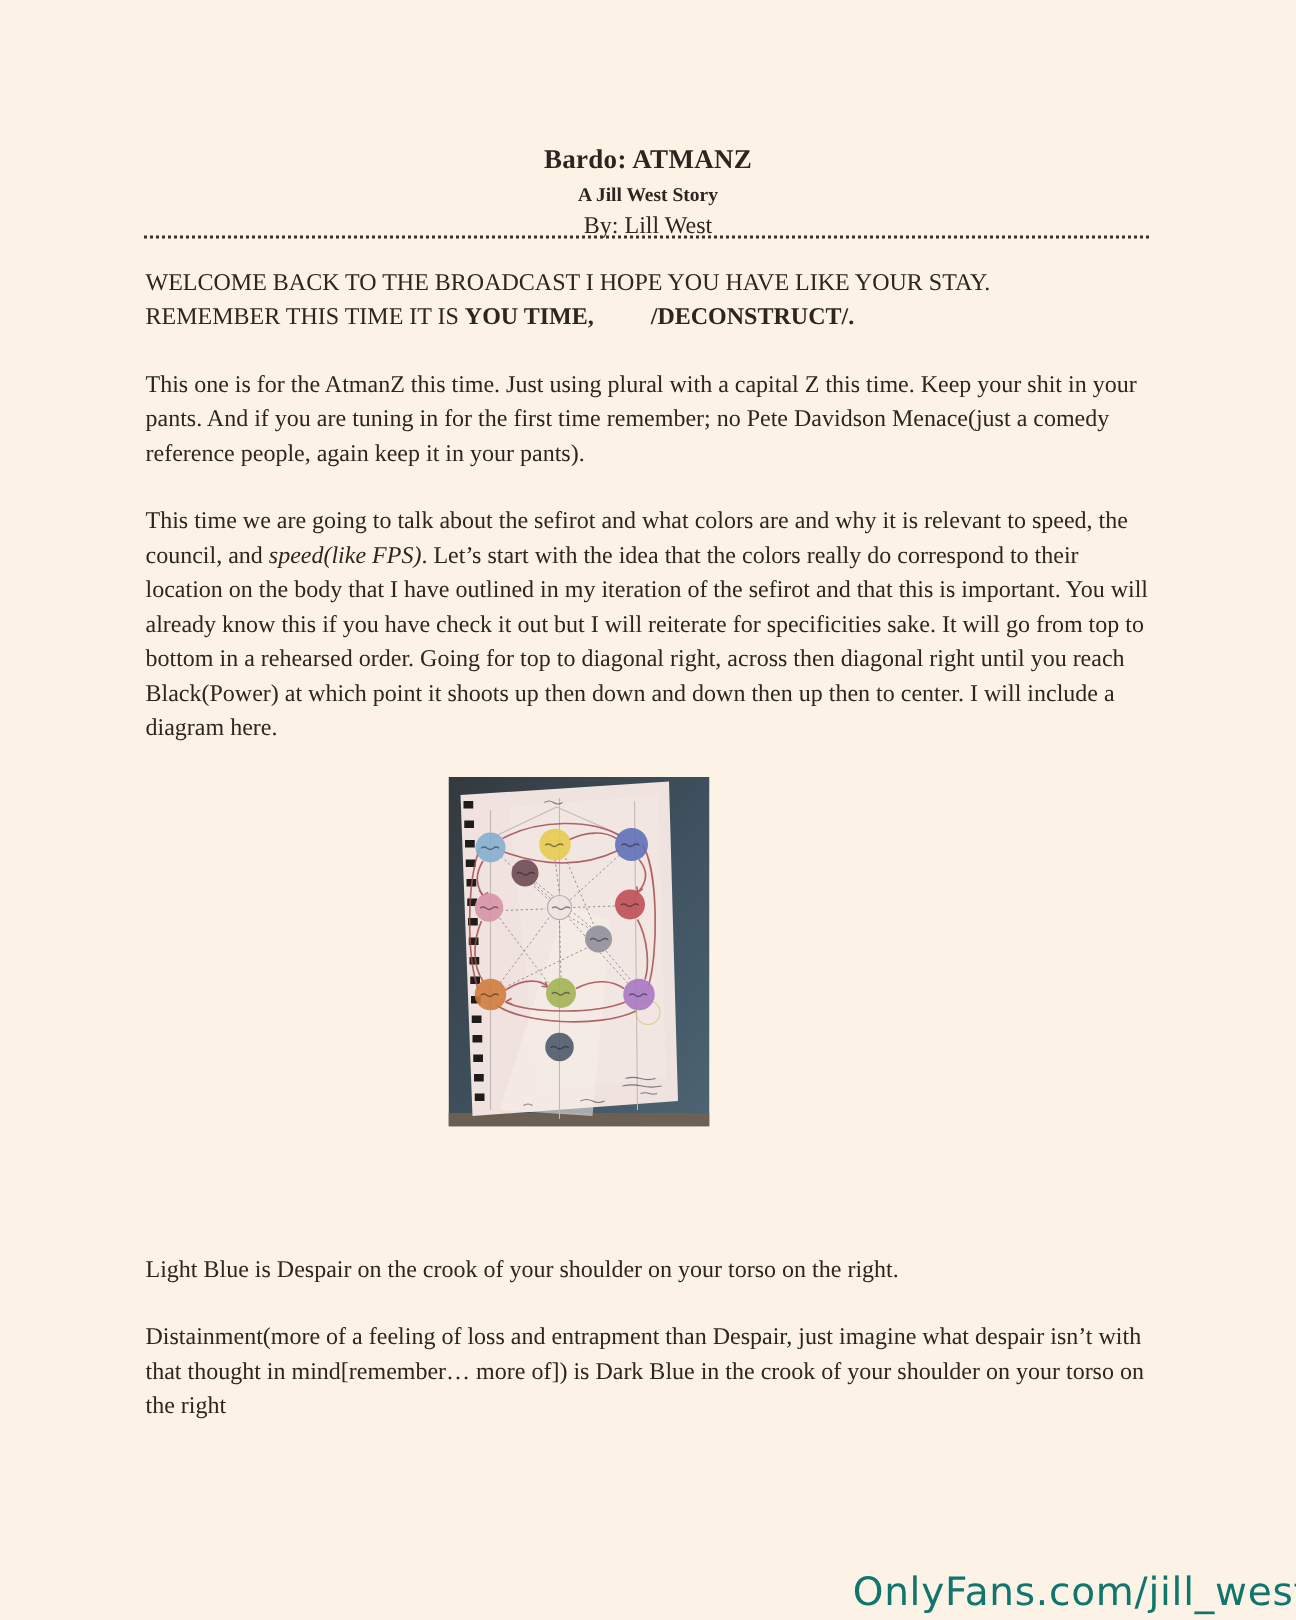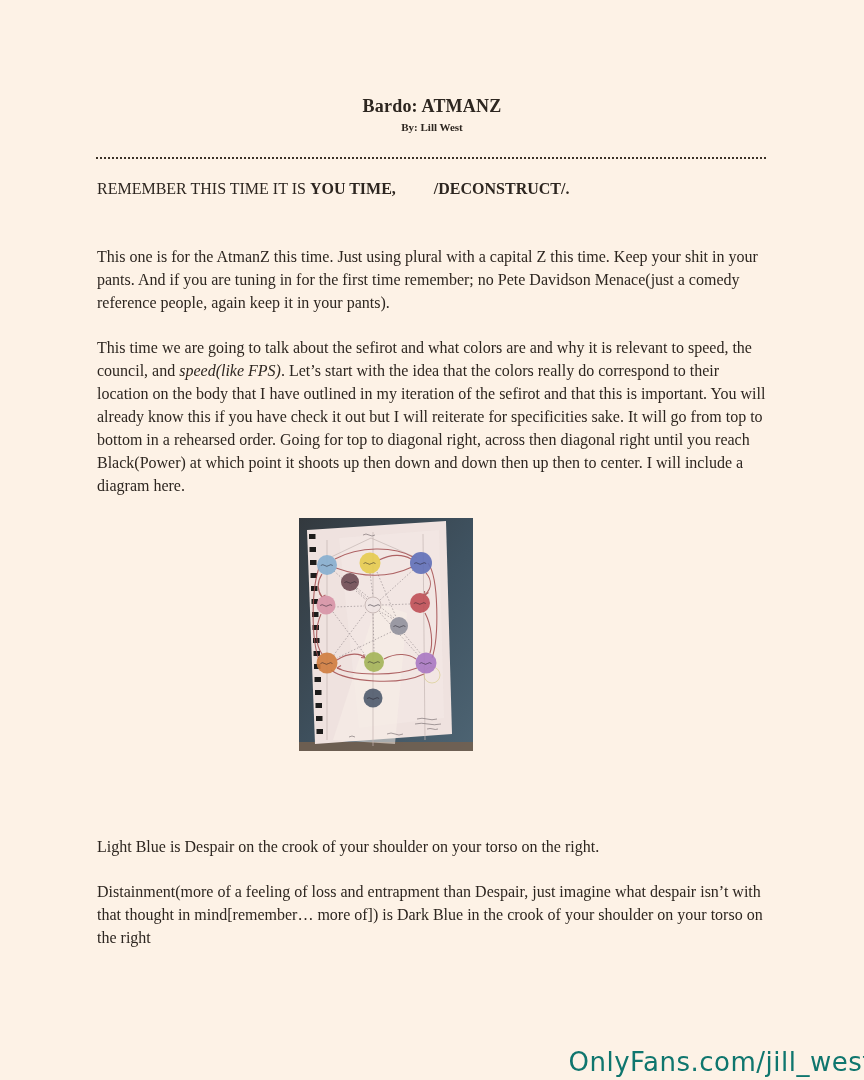--- a/index.html
+++ b/index.html
@@ -6,21 +6,21 @@
   #page{
     position:relative;width:864px;height:1080px;margin:18px auto;
     background:#fdf2e6;overflow:hidden;
     font-family:"Liberation Serif", serif;color:#2d2620;padding-left:28px;
   }
   .abs{position:absolute;}
   
   .header{top:78px;left:0;width:864px;text-align:center;}
   .title{font-size:18px;font-weight:bold;letter-spacing:.2px;}
   .subtitle{font-size:13px;font-weight:bold;margin-top:5px;}
-  .byline{font-size:11px;font-weight:bold;margin-top:4px;}
+  .byline{font-size:16px;font-weight:normal;margin-top:4px;}
   .separator{
     top:139px;left:96px;width:672px;height:2px;
     background:repeating-linear-gradient(90deg,#3a3127 0 2px,transparent 2px 4px);
   }
   
   .para{left:97px;width:675px;font-size:16px;line-height:23px;text-align:left;}
   .gap{display:inline-block;width:38px;}
   b{font-weight:bold;}
   i{font-style:italic;}
   
@@ -32,26 +32,28 @@
     font-size:26px;color:#0f766e;letter-spacing:.5px;
   }
 </style>
 </head>
 <body>
 
 <div id="page">
 
   <div class="abs header">
     <div class="title">Bardo: ATMANZ</div>
+    <div class="subtitle">A Jill West Story</div>
     <div class="byline">By: Lill West</div>
   </div>
 
   <div class="abs separator"></div>
 
   <div class="abs para" style="top:159px">
+    <div>WELCOME BACK TO THE BROADCAST I HOPE YOU HAVE LIKE YOUR STAY.</div>
     <div><span>REMEMBER THIS TIME IT IS </span><b>YOU TIME,</b><span class="gap"></span><b>/DECONSTRUCT/.</b></div>
   </div>
 
   <div class="abs para" style="top:227px">This one is for the AtmanZ this time. Just using plural with a capital Z this time. Keep your shit in your pants. And if you are tuning in for the first time remember; no Pete Davidson Menace(just a comedy reference people, again keep it in your pants).</div>
 
   <div class="abs para" style="top:318px"><span>This time we are going to talk about the sefirot and what colors are and why it is relevant to speed, the council, and </span><i>speed(like FPS)</i><span>. Let’s start with the idea that the colors really do correspond to their location on the body that I have outlined in my iteration of the sefirot and that this is important. You will already know this if you have check it out but I will reiterate for specificities sake. It will go from top to bottom in a rehearsed order. Going for top to diagonal right, across then diagonal right until you reach Black(Power) at which point it shoots up then down and down then up then to center. I will include a diagram here.</span></div>
 
   <svg class="abs photo" viewBox="0 0 174 233" xmlns="http://www.w3.org/2000/svg">
     <defs>
       <linearGradient id="bgGrad" x1="0" y1="0" x2="1" y2="1">

